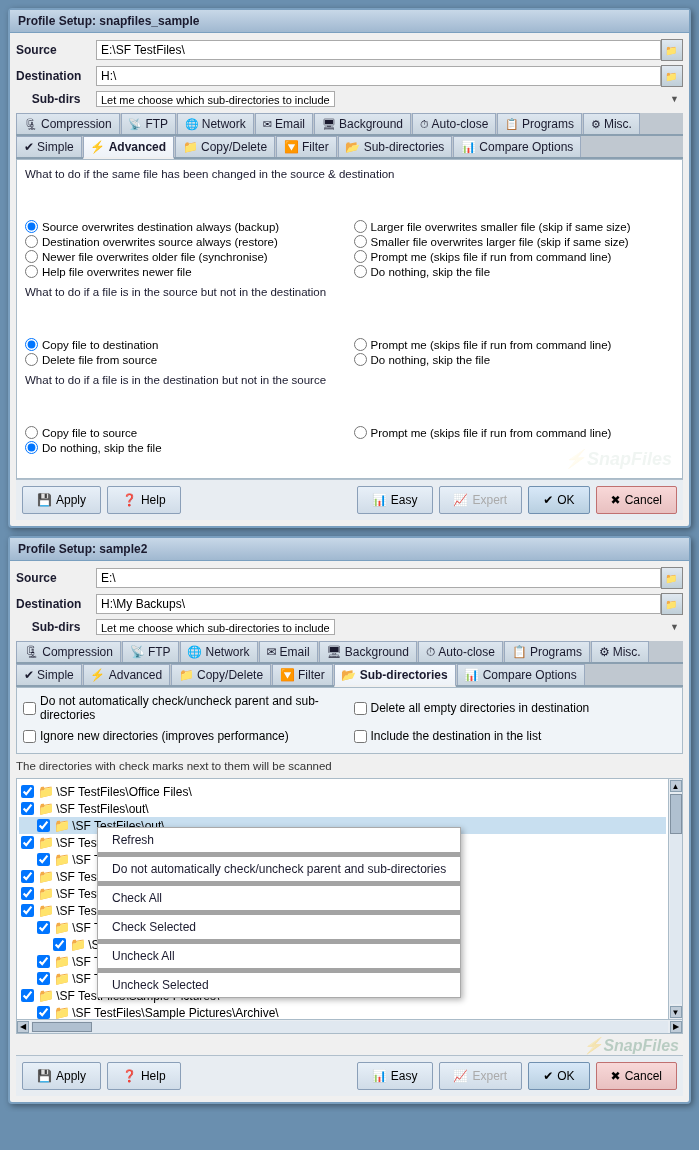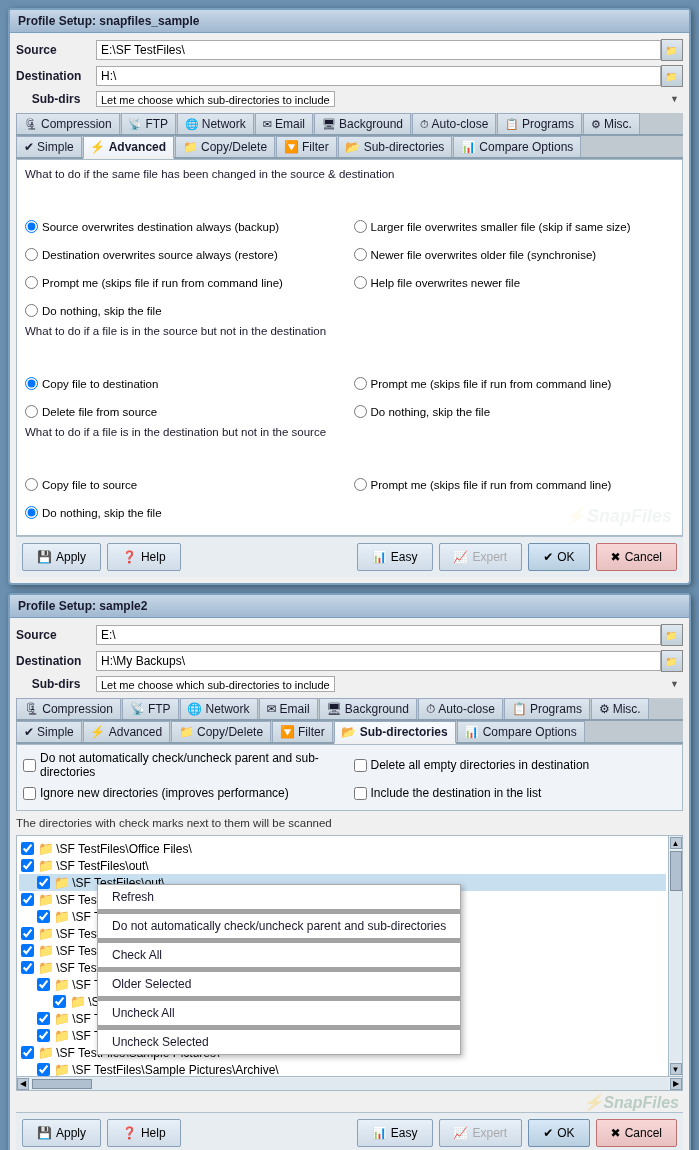--- a/index.html
+++ b/index.html
@@ -53,21 +53,21 @@
     }
     .tab-icon { font-size: 11px; }
 
     .tab-bar2 { display: flex; gap: 1px; background: #c0c8d0; border-bottom: 2px solid #8a9fb0; flex-wrap: nowrap; }
 
     
     .content-area { background: white; border: 1px solid #aabbc8; padding: 8px; min-height: 320px; position: relative; }
 
     .section-label { color: #1a1a2e; margin-bottom: 6px; font-size: 11.5px; }
 
-    .radio-grid { display: grid; grid-template-columns: 1fr 1fr; gap: 15px 8px; margin-bottom: 8px; margin-top: 40px; }
+    .radio-grid { display: grid; grid-template-columns: 1fr 1fr; gap: 2px 8px; margin-bottom: 8px; margin-top: 40px; }
     .radio-row { display: flex; align-items: center; gap: 4px; }
     .radio-row input[type=radio] { margin: 0; }
     .radio-row label { font-size: 11.5px; cursor: pointer; }
 
     .watermark {
       position: absolute;
       bottom: 8px;
       right: 10px;
       opacity: 0.25;
       font-size: 18px;
@@ -228,20 +228,24 @@
         </div>
         <div class="radio-row">
           <input type="radio" name="s1" id="s1r2" style="">
           <label for="s1r2">Larger file overwrites smaller file (skip if same size)</label>
         </div>
         <div class="radio-row">
           <input type="radio" name="s1" id="s1r3" style="">
           <label for="s1r3">Destination overwrites source always (restore)</label>
         </div>
         <div class="radio-row">
+          <input type="radio" name="s1" id="s1r4" style="">
+          <label for="s1r4">Smaller file overwrites larger file (skip if same size)</label>
+        </div>
+        <div class="radio-row">
           <input type="radio" name="s1" id="s1r5" style="">
           <label for="s1r5">Newer file overwrites older file (synchronise)</label>
         </div>
         <div class="radio-row">
           <input type="radio" name="s1" id="s1r6" style="">
           <label for="s1r6">Prompt me (skips file if run from command line)</label>
         </div>
         <div class="radio-row">
           <input type="radio" name="s1" id="s1r7" style="">
           <label for="s1r7">Help file overwrites newer file</label>
@@ -450,21 +454,21 @@
               </div>
             <div class="dir-item indent1" style="background:#c8dff0;">
                 <input type="checkbox" checked="" class="cb" style="">
                 <span class="folder-icon">📁</span>
                 <span>\SF TestFiles\out\</span>
 
               <div class="context-menu">
                 <div class="ctx-item">Refresh</div>
                 <div class="ctx-item">Do not automatically check/uncheck parent and sub-directories</div>
                 <div class="ctx-item">Check All</div>
-                <div class="ctx-item">Older Selected</div>
+                <div class="ctx-item">Check Selected</div>
                 <div class="ctx-item">Uncheck All</div>
                 <div class="ctx-item">Uncheck Selected</div>
               </div>
             </div>
             <div class="dir-item">
                 <input type="checkbox" checked="" class="cb" style="">
                 <span class="folder-icon">📁</span>
                 <span>\SF TestFiles\pdf\</span>
               </div>
             <div class="dir-item indent1">

